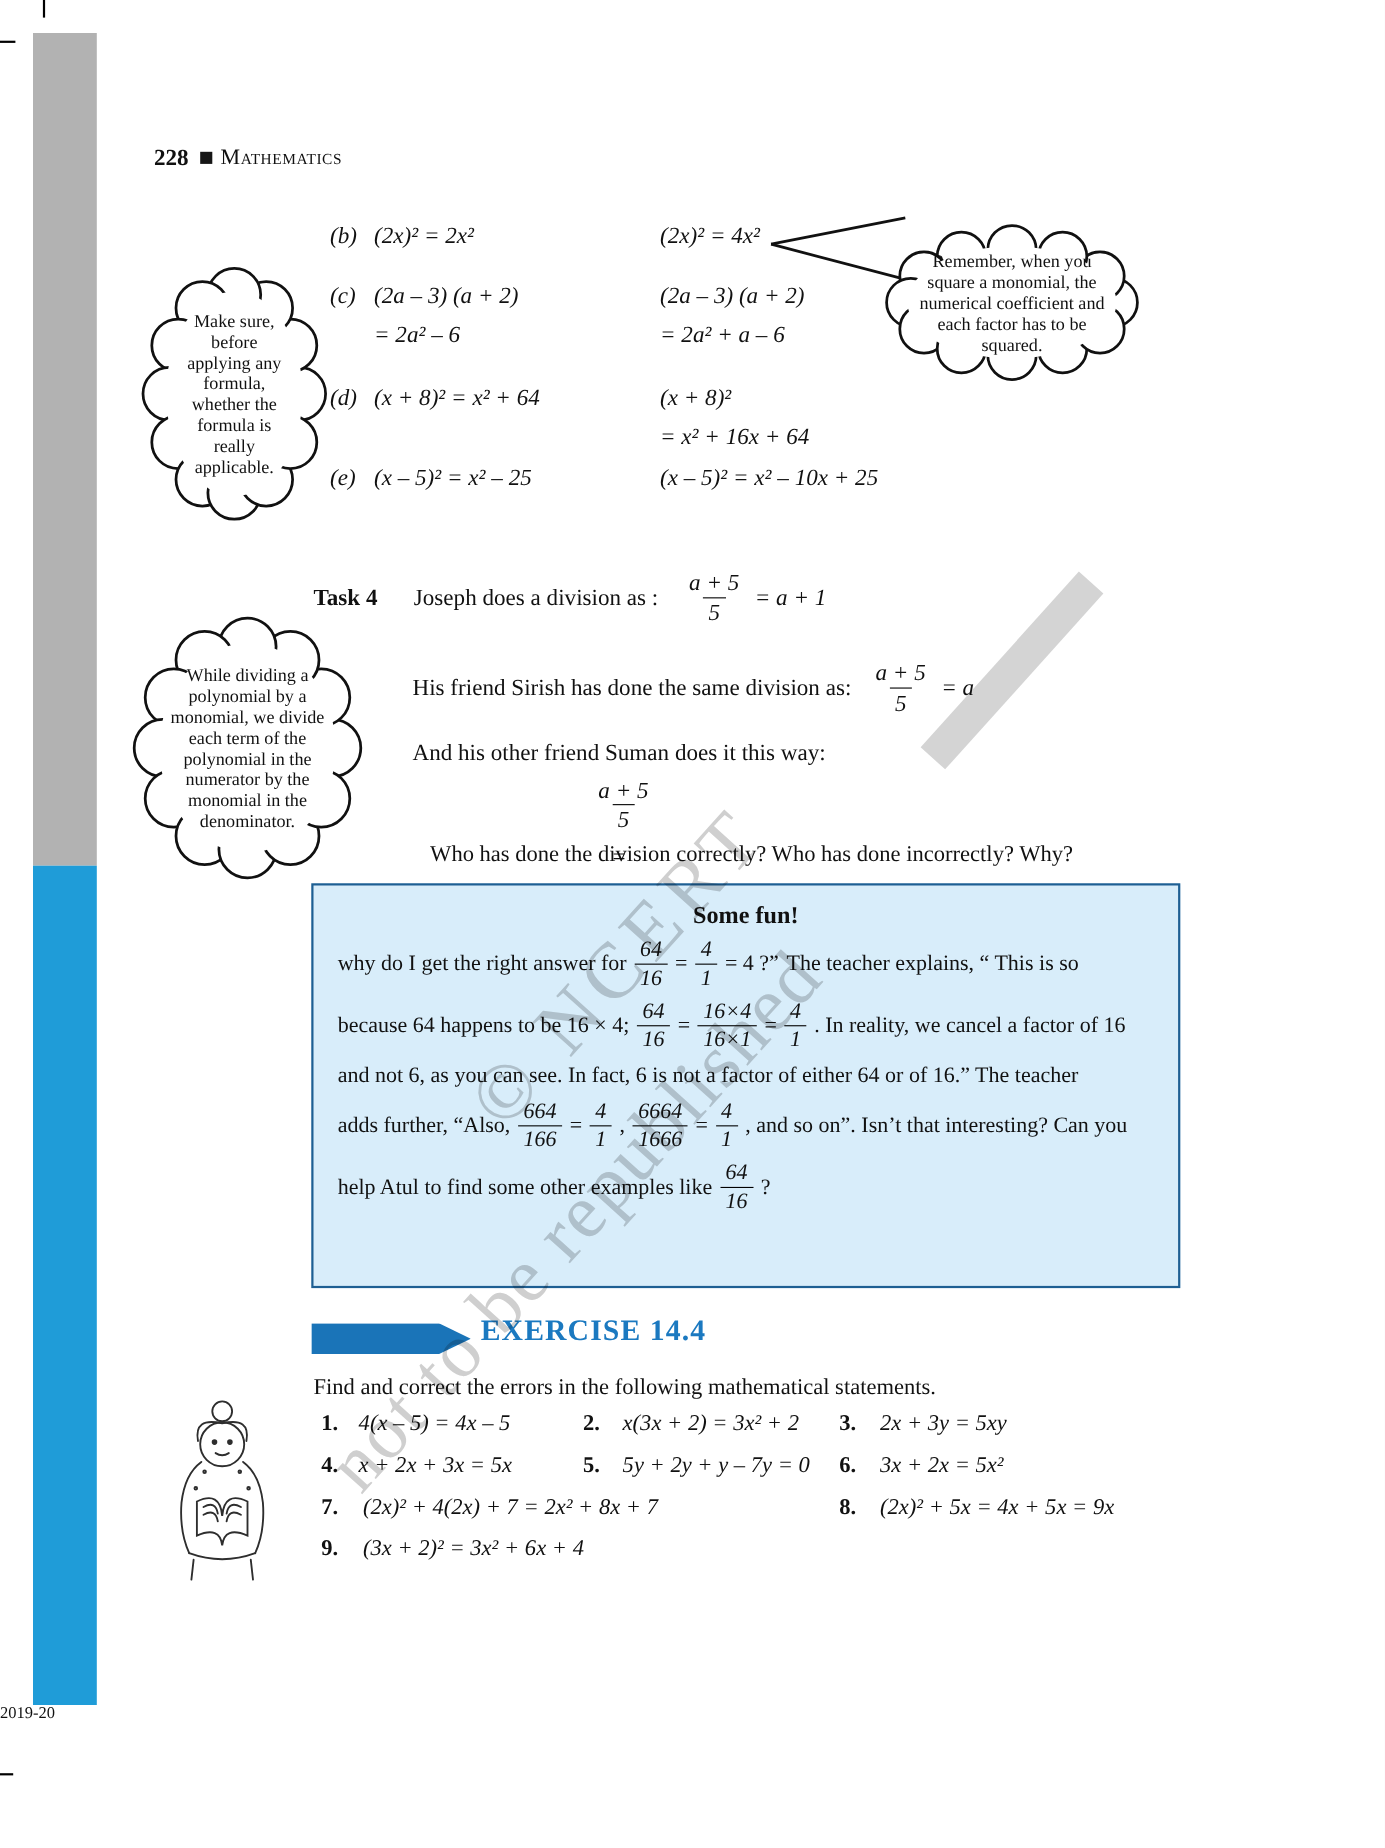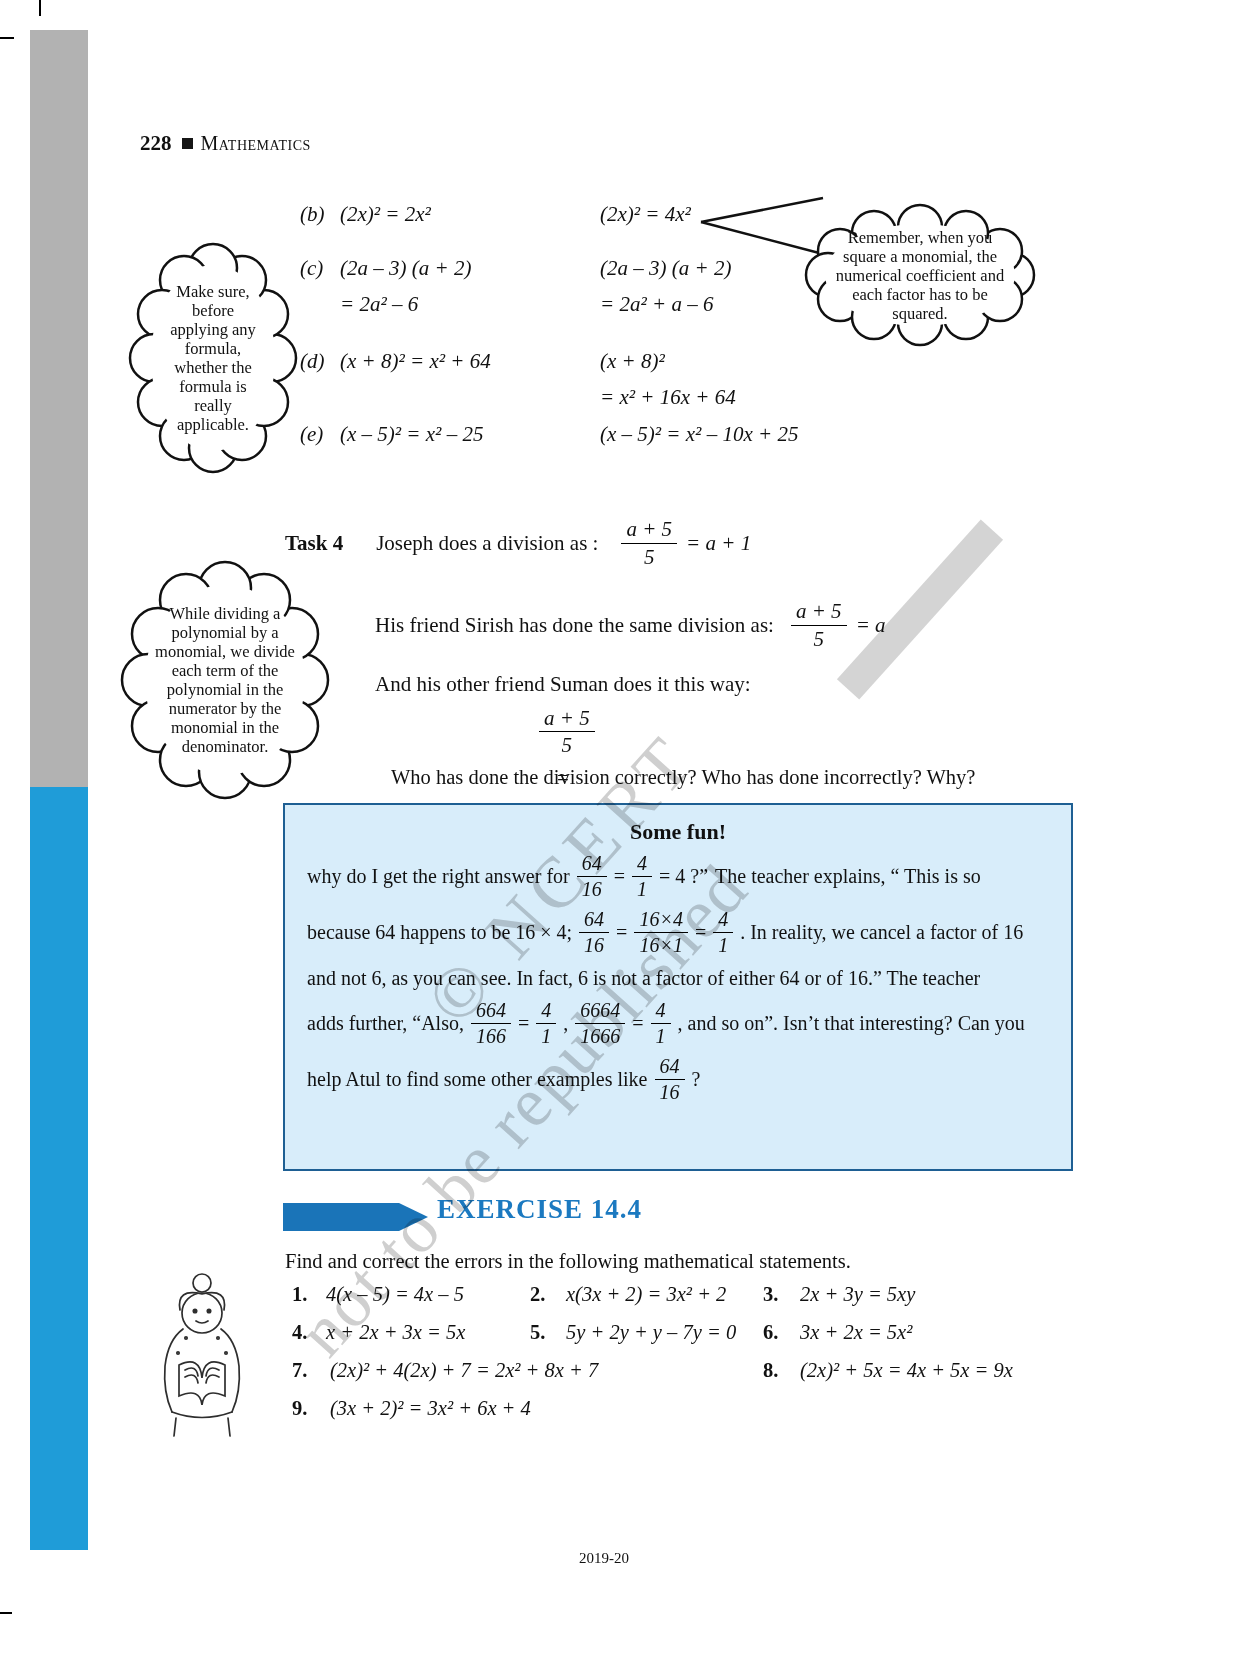--- a/index.html
+++ b/index.html
@@ -23,21 +23,21 @@
   .cmp-row{position:absolute;left:0;width:1259px;font-size:21px;line-height:36px;}
   .cmp-label{position:absolute;left:300px;}
   .cmp-col{position:absolute;display:flex;flex-direction:column;}
   .cmp-left{left:340px;}
   .cmp-right{left:600px;}
 
   
   .para{position:absolute;font-size:20.5px;line-height:33px;}
 
   
-  .frac{display:inline-flex;flex-direction:column;text-align:center;
+  .frac{display:inline-flex;flex-direction:column;align-items:center;text-align:center;
         font-style:italic;line-height:1.15;}
   .frac .num{padding:0 5px 1px 5px;}
   .frac .den{border-top:1.6px solid #000;padding:1px 5px 0 5px;}
 
   .task-row{position:absolute;display:flex;align-items:center;gap:9px;font-size:21px;}
 
   
   .funbox{position:absolute;left:283px;top:803px;width:790px;height:368px;background:#d8edfa;
           border:2px solid #1e5f93;box-sizing:border-box;padding:12px 22px 10px 22px;}
   .fun-title{text-align:center;font-weight:bold;font-size:22px;margin:2px 0 6px 0;}
@@ -55,21 +55,21 @@
   .cloud{position:absolute;}
   .cloud svg{position:absolute;left:0;top:0;}
   .cloud-text{position:absolute;inset:0;display:flex;flex-direction:column;justify-content:center;
               align-items:center;text-align:center;font-size:16.5px;line-height:19px;}
 
   
   .wm{position:absolute;white-space:nowrap;color:#cfcfcf;mix-blend-mode:multiply;
       transform-origin:0 0;font-family:"Liberation Serif",serif;z-index:5;pointer-events:none;}
   .wm-band{position:absolute;background:#d4d4d4;mix-blend-mode:multiply;z-index:5;pointer-events:none;}
 
-  .footer{position:absolute;left:0;top:1550px;width:1208px;text-align:center;font-size:15px;}
+  .footer{position:absolute;left:0;top:1550px;width:1208px;font-size:15px;}
 </style>
 </head>
 <body>
 
 <div class="page">
 
   <div class="bar-gray"></div>
   <div class="bar-blue"></div>
   <div class="crop" style="left:39px;top:0;width:2px;height:16px;"></div>
   <div class="crop" style="left:0;top:37px;width:14px;height:2px;"></div>

